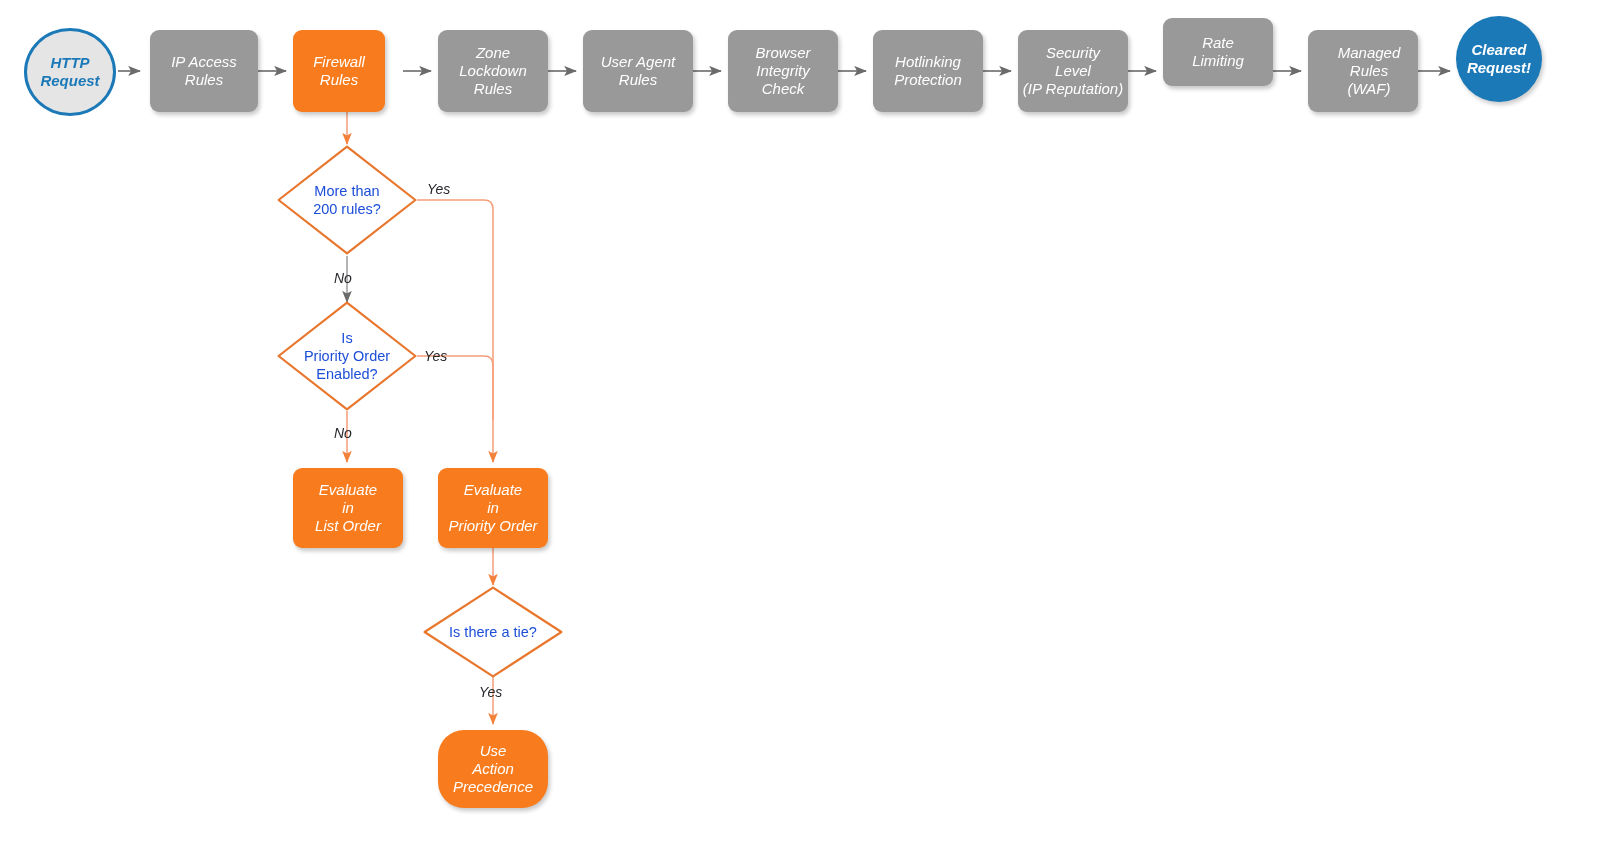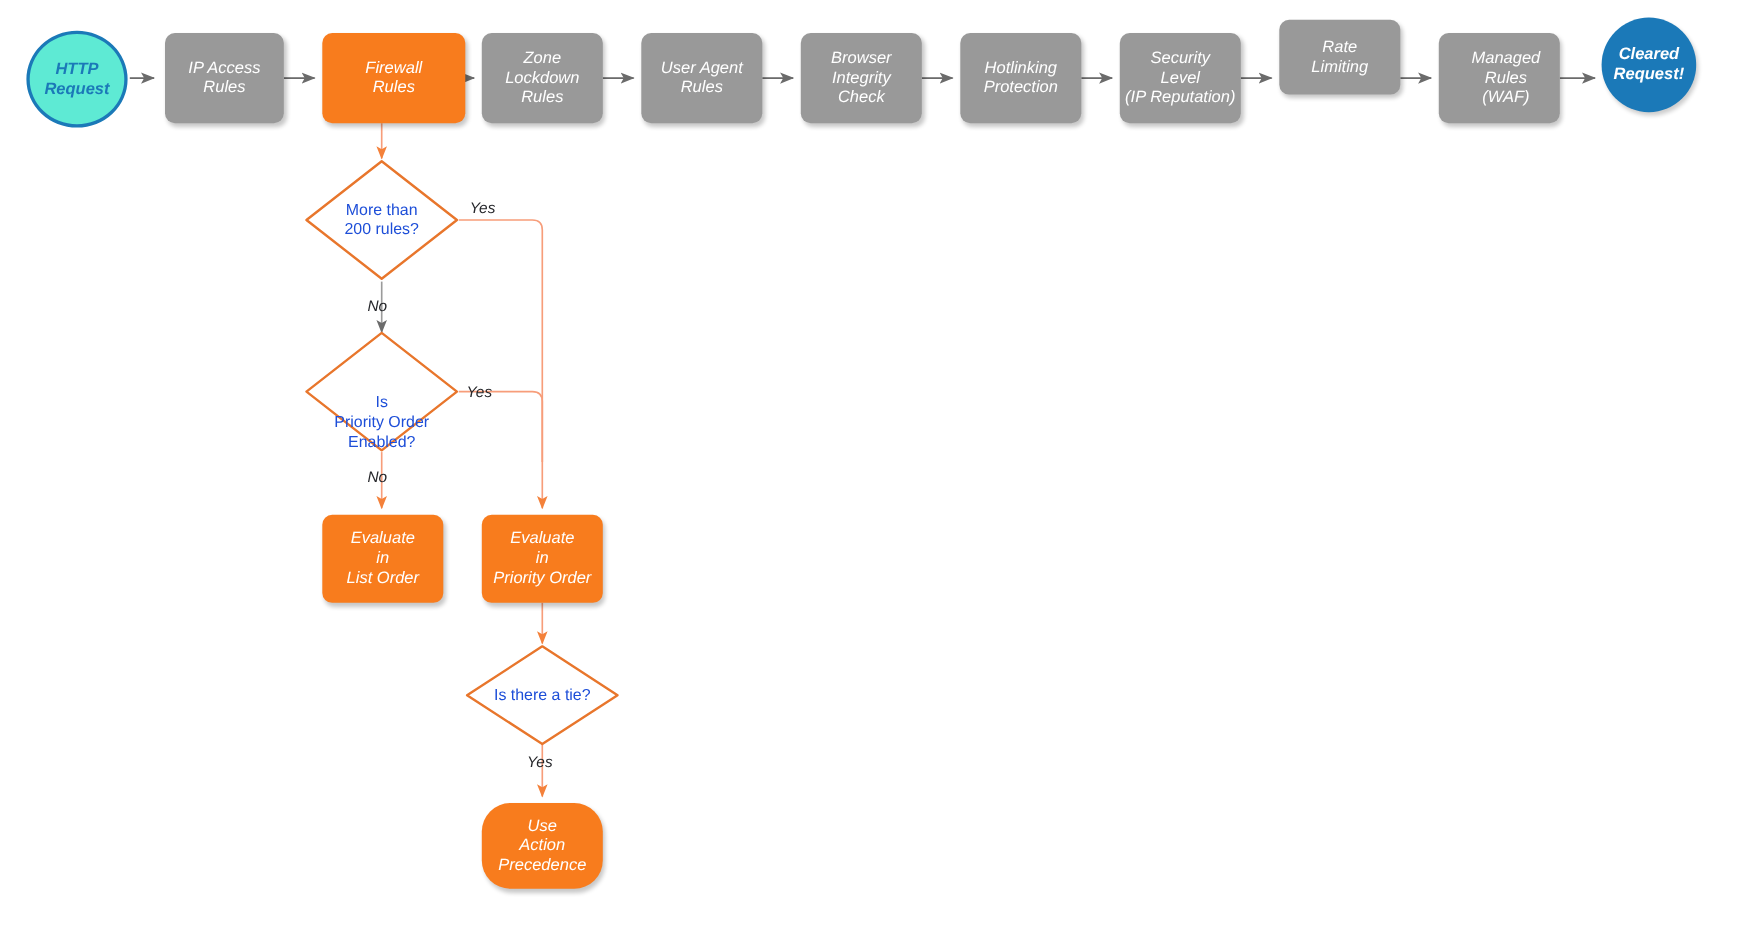--- a/index.html
+++ b/index.html
@@ -53,21 +53,21 @@
 
   
   .term {
     border-radius: 50%;
     font-style: italic;
     font-weight: bold;
     font-size: 15px;
     line-height: 1.2;
   }
   .term.hollow {
-    background: #5eead4;
+    background: #e5e5e5;
     border: 3px solid #1b79b8;
     color: #1b79b8;
     font-style: italic;
   }
   .term.filled {
     background: #1b79b8;
     color: #ffffff;
     box-shadow: 2px 3px 4px rgba(0,0,0,0.20);
   }
 
@@ -191,21 +191,21 @@
     </div>
   </div>
 
   <div class="node proc gray" style="left:150px; top:30px; width:108px; height:82px;">
     <div>
       <div>IP Access</div>
       <div>Rules</div>
     </div>
   </div>
 
-  <div class="node proc orange" style="left:293px; top:30px; width:130px; height:82px;">
+  <div class="node proc orange" style="left:293px; top:30px; width:92px; height:82px;">
     <div>
       <div>Firewall</div>
       <div>Rules</div>
     </div>
   </div>
 
   <div class="node proc gray" style="left:438px; top:30px; width:110px; height:82px;">
     <div>
       <div>Zone</div>
       <div>Lockdown</div>
@@ -271,21 +271,21 @@
     </svg>
     <div class="dia-label">
       <div>More than</div>
       <div>200 rules?</div>
     </div>
   </div>
 
   <div class="edge-label" style="left:427px; top:181px;">Yes</div>
   <div class="edge-label" style="left:334px; top:270px;">No</div>
 
-  <div class="node diamond" style="left:277px; top:301px; width:140px; height:110px;align-items:flex-end;">
+  <div class="node diamond" style="left:277px; top:301px; width:140px; height:110px;">
     <svg class="dia-svg" viewBox="0 0 140 110" preserveAspectRatio="none">
       <polygon points="70,1.6 138.4,55 70,108.4 1.6,55" fill="#ffffff" stroke="#e8762c" stroke-width="2.2" stroke-linejoin="round"></polygon>
     </svg>
     <div class="dia-label">
       <div>Is</div>
       <div>Priority Order</div>
       <div>Enabled?</div>
     </div>
   </div>
 

